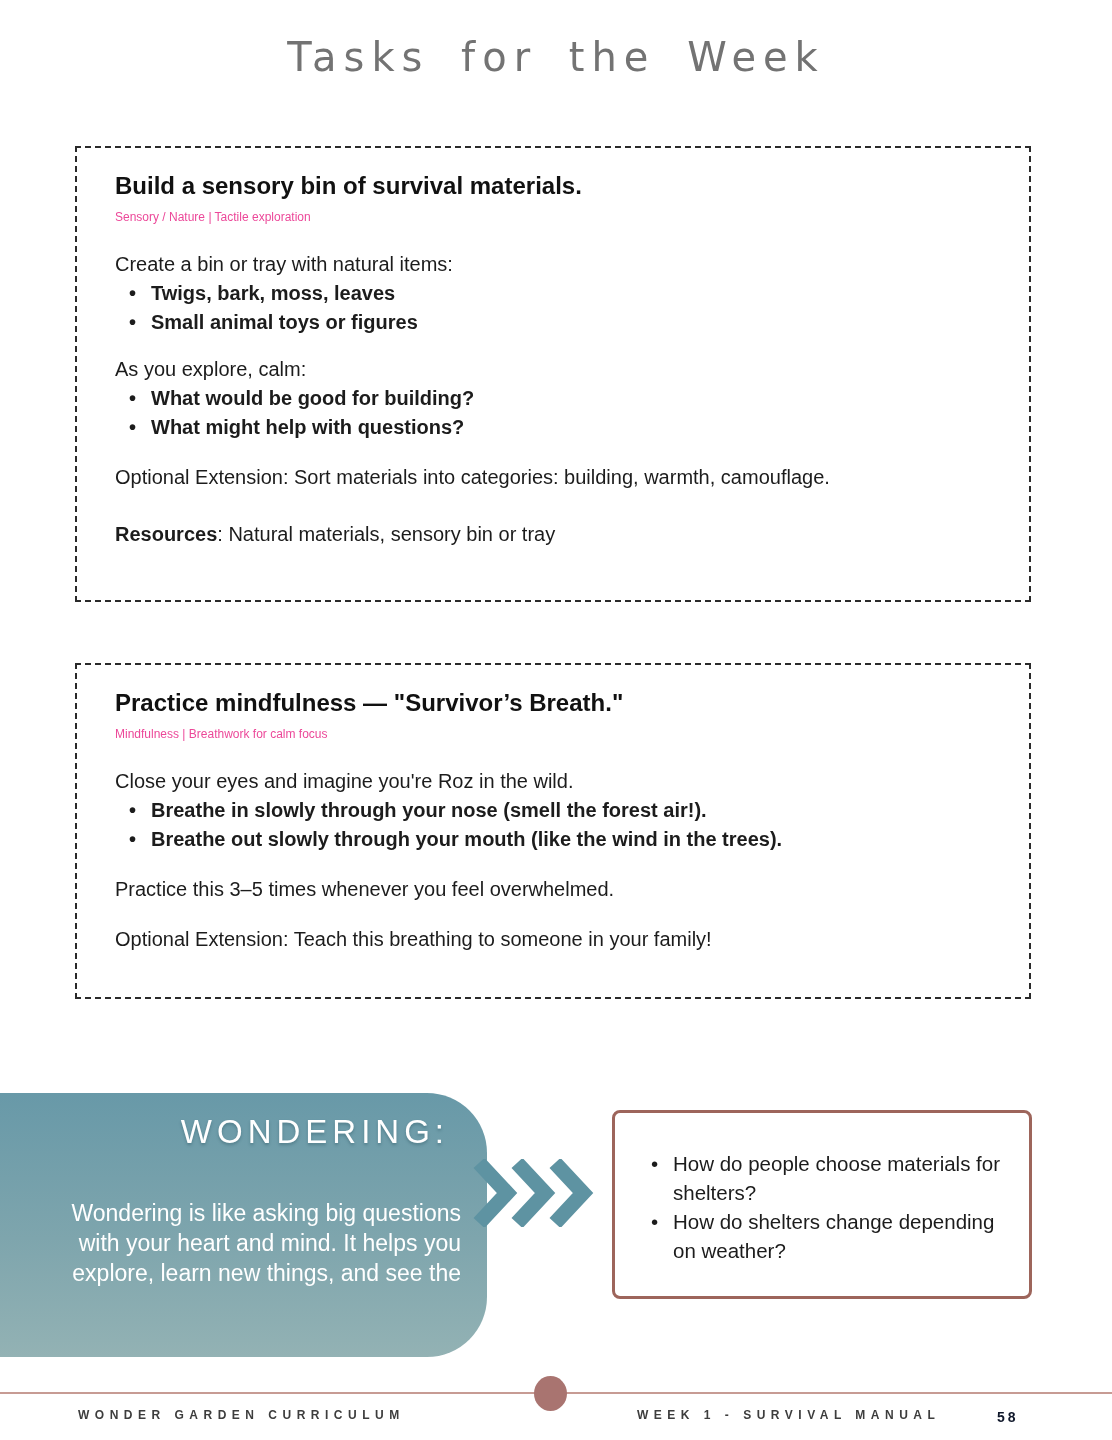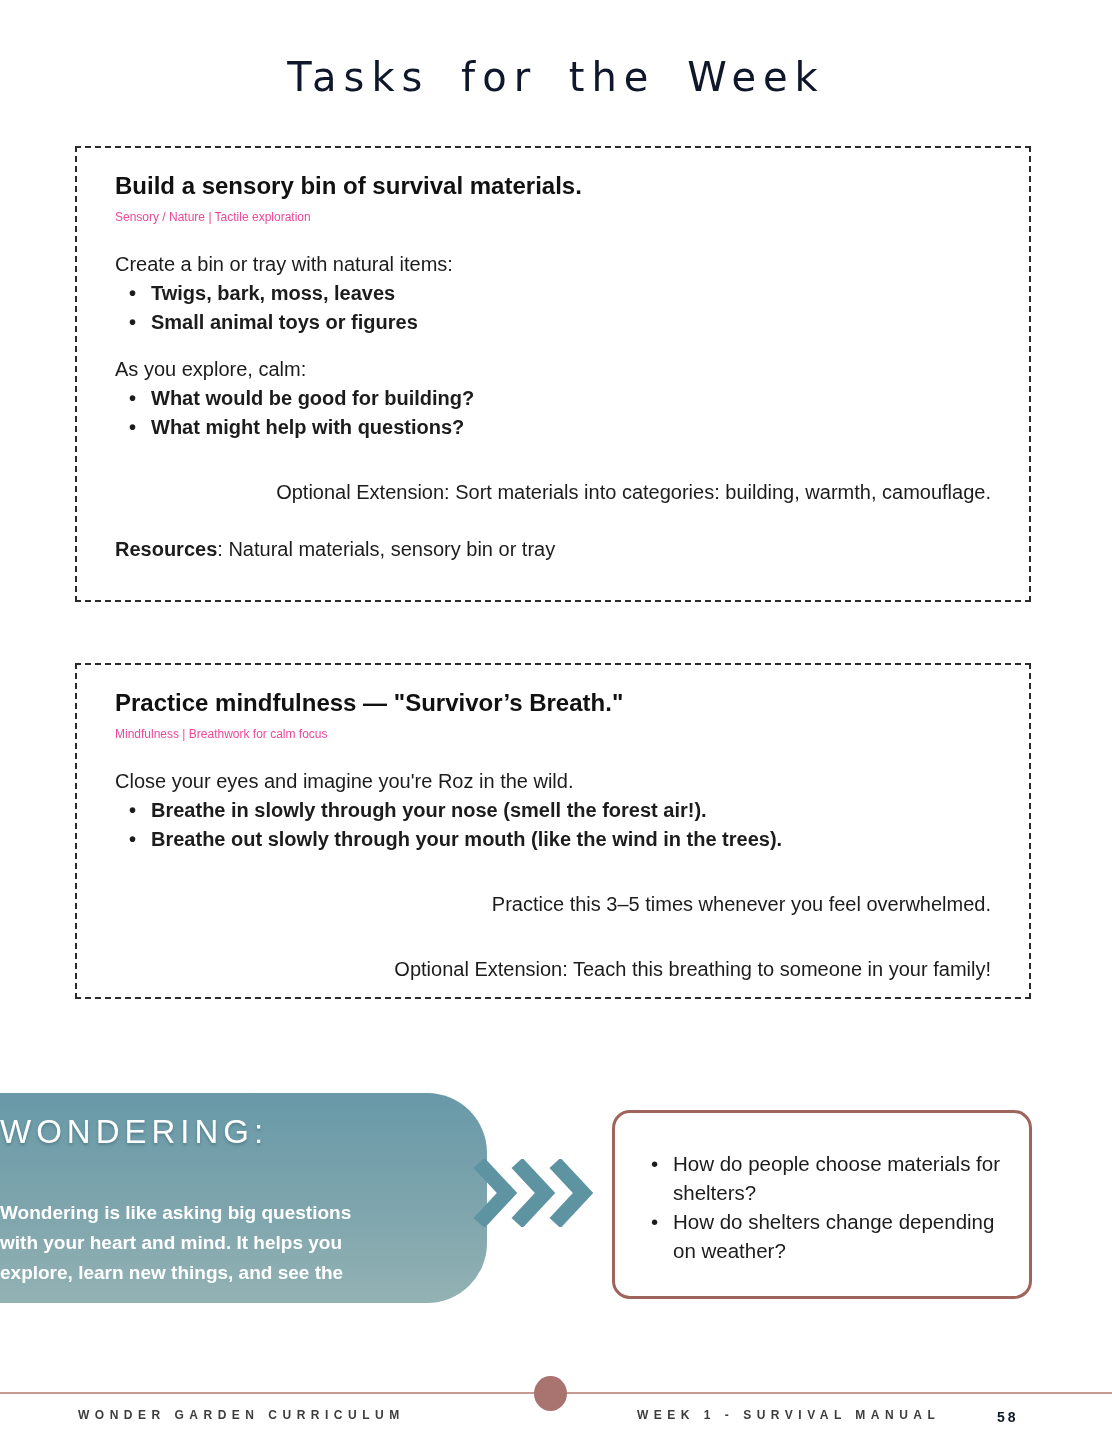--- a/index.html
+++ b/index.html
@@ -17,22 +17,21 @@
   
   .page-title {
     position: absolute;
     top: 34px; left: 0; width: 100%;
     text-align: center;
     font-family: "DejaVu Sans", sans-serif;
     font-weight: 400;
     font-size: 40px;
     letter-spacing: 7px;
     word-spacing: 12px;
-    color: #0f172a;
-    margin-top: 20px;
+    color: #737373;
   }
 
   
   .task-box {
     position: absolute;
     left: 75px;
     width: 956px;
     border: 2px dashed #2a2a2a;
     background: #ffffff;
     padding: 22px 38px 0 38px;
@@ -47,74 +46,75 @@
     font-weight: bold;
     line-height: 32px;
     color: #111111;
   }
   .task-subtitle {
     font-size: 12px;
     line-height: 30px;
     color: #ec4899;
   }
   .task-intro { margin-top: 18px; }
-  .task-note  { margin-top: 36px; text-align: right; }
+  .task-note  { margin-top: 21px; }
   .task-box ul { list-style: none; margin-top: 0; font-weight: bold; }
   .task-box li {
     position: relative;
     padding-left: 36px;
   }
   .task-box li::before {
     content: "\2022";
     position: absolute;
     left: 14px;
     font-size: 20px;
   }
   .resources-line { margin-top: 28px; }
   .resources-line strong { font-weight: bold; }
 
   
   .wondering {
     position: absolute;
     left: 0; top: 1093px;
-    width: 487px; height: 210px;
+    width: 487px; height: 264px;
     border-radius: 0 60px 60px 0;
     background: linear-gradient(180deg, #6899a8 0%, #7ea5ad 55%, #93b2b4 100%);
     color: #ffffff;
+    text-align: right;
     padding: 20px 26px 16px 0;
   }
   .wondering-title {
     font-size: 33px;
     font-weight: 300;
     letter-spacing: 5px;
     padding-right: 12px;
     margin-bottom: 10px;
     text-shadow: 0 2px 3px rgba(30, 70, 80, 0.35);
   }
   .wondering-body {
-    font-size: 19px;
+    font-size: 23px;
     line-height: 30px;
-    font-weight: 700;
+    font-weight: 400;
     margin-top: 47px;
   }
 
   
   .chevrons {
     position: absolute;
     left: 472px; top: 1159px;
     width: 122px; height: 68px;
   }
 
   
   .questions-box {
     position: absolute;
     left: 612px; top: 1110px;
     width: 420px; height: 189px;
     border: 3px solid #9d655b;
-    border-radius: 18px;
+    border-radius: 8px;
     background: #ffffff;
     padding: 36px 20px 0 24px;
   }
   .questions-box ul { list-style: none; }
   .questions-box li {
     position: relative;
     padding-left: 34px;
     font-size: 20.5px;
     line-height: 29px;
     margin-bottom: 0;

